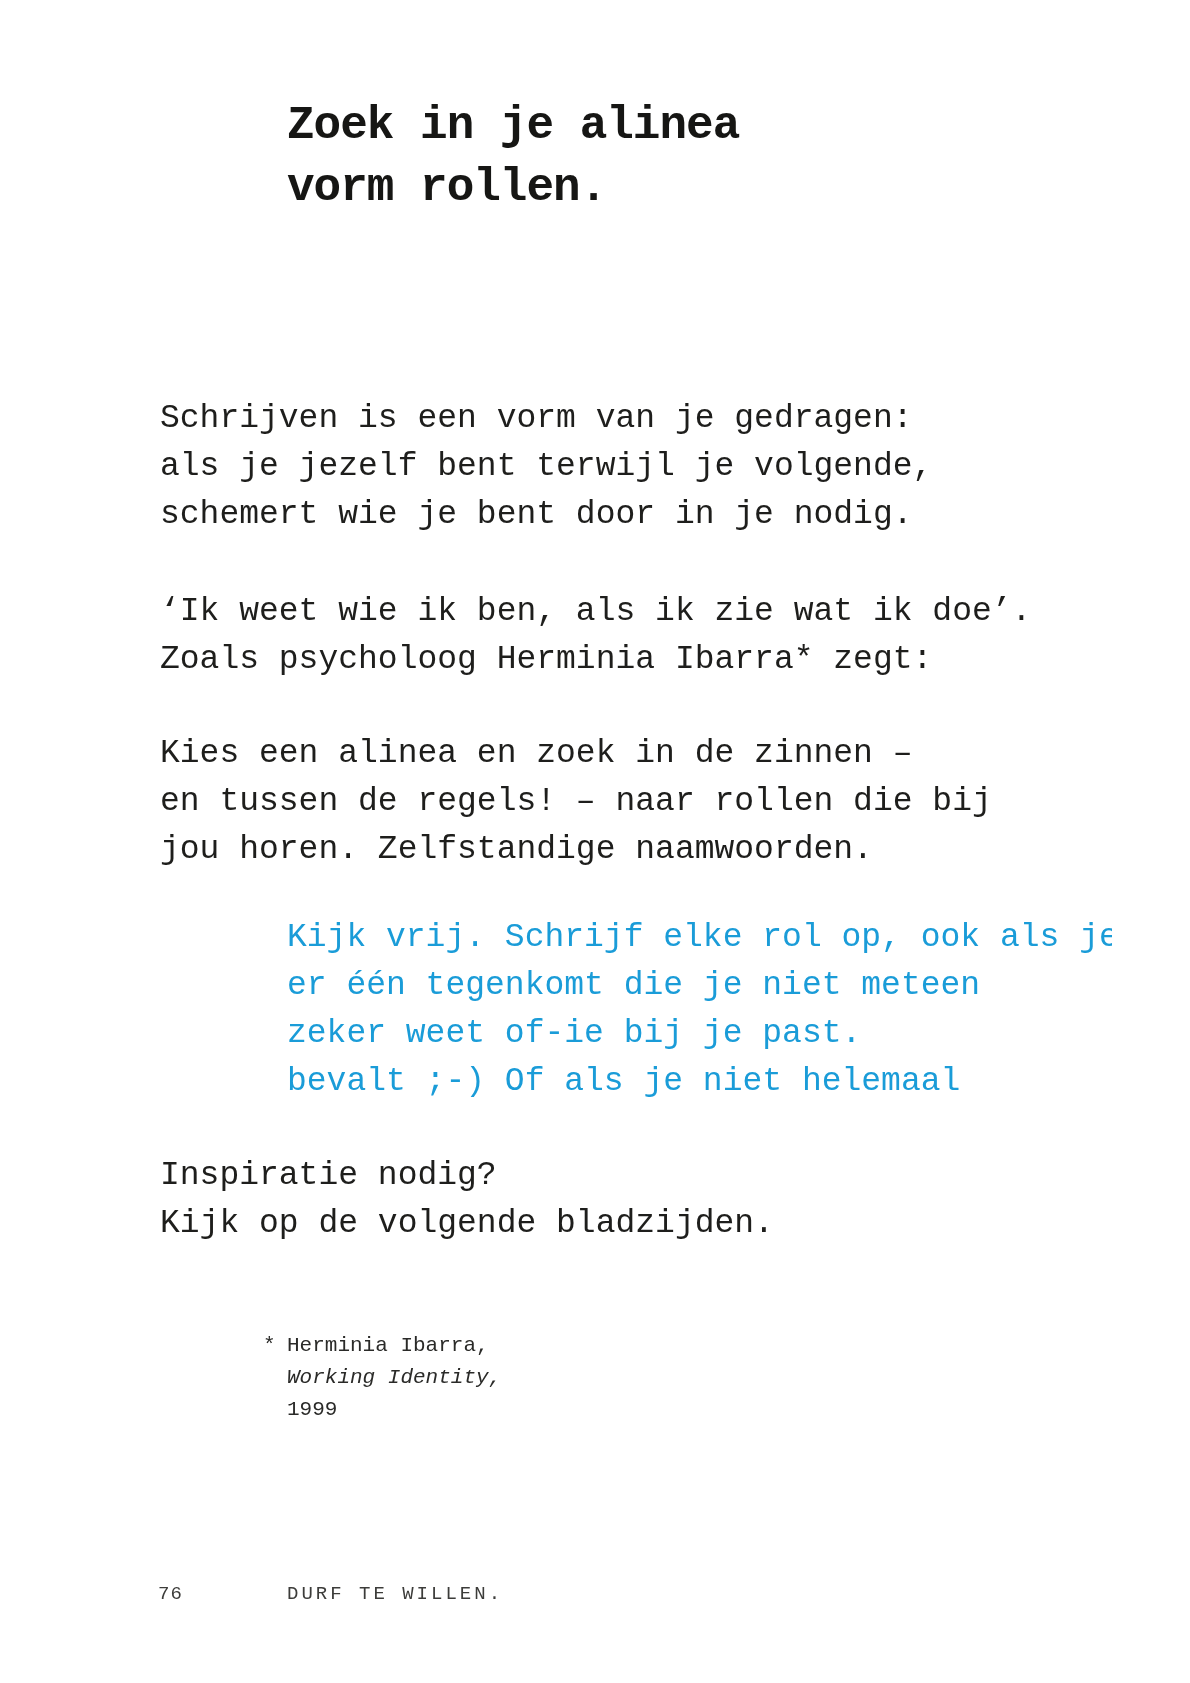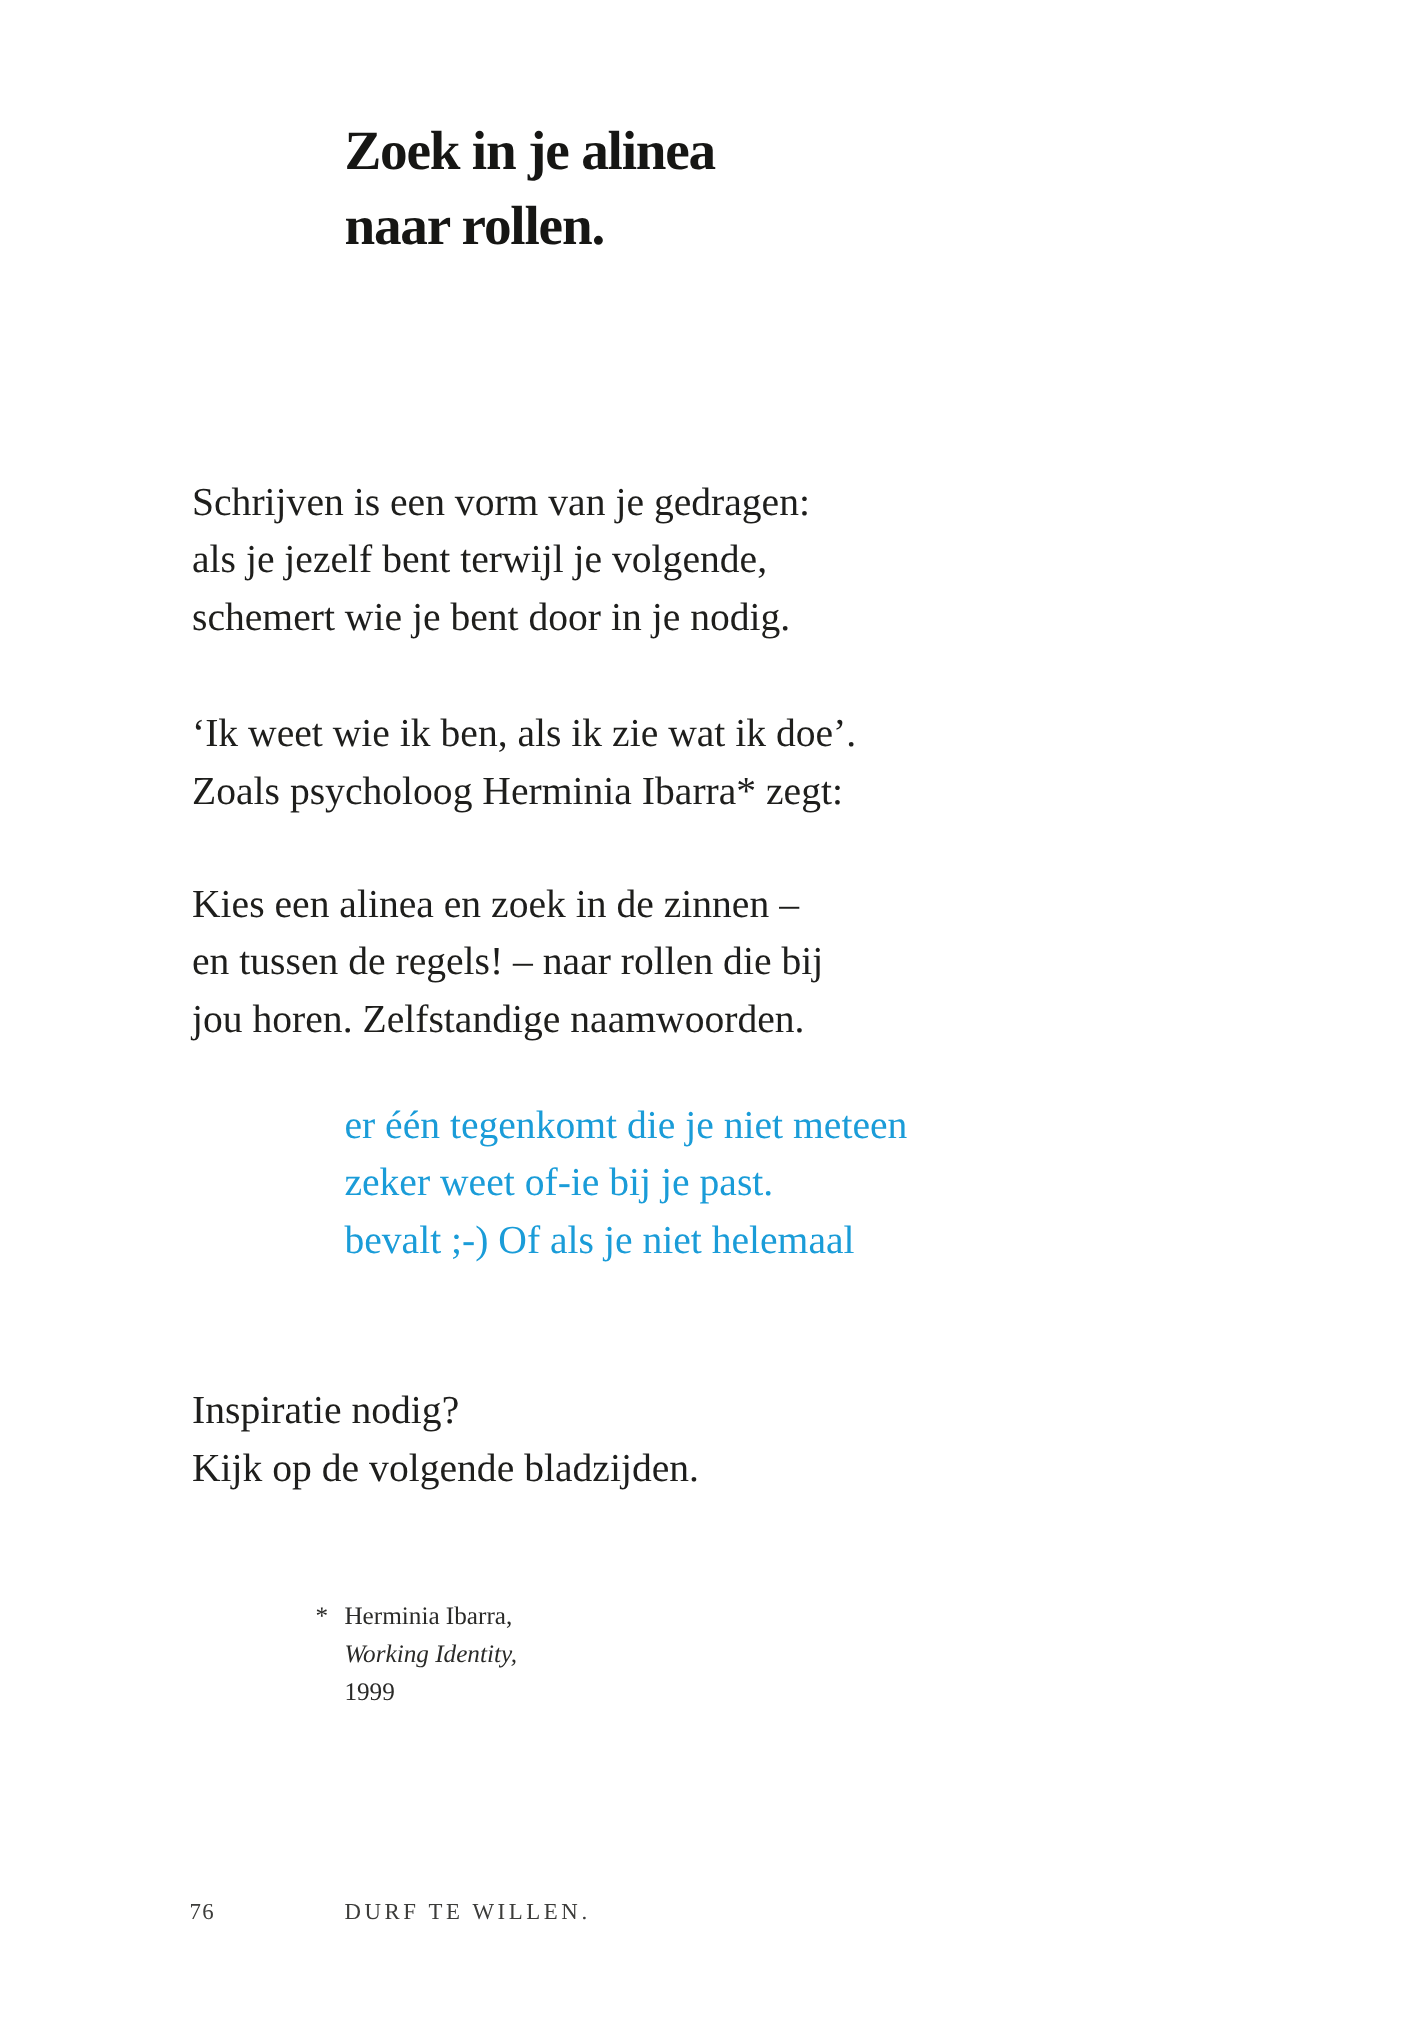--- a/index.html
+++ b/index.html
@@ -5,21 +5,21 @@
   html, body {
     margin: 0;
     padding: 0;
     background: #ffffff;
   }
   .page {
     position: relative;
     width: 1112px;
     height: 1683px;
     background: #ffffff;
-    font-family: Liberation Serif, serif;
+    font-family: Liberation Mono, monospace;
     color: #1e1e1c;
     overflow: hidden;
   }
   .title {
     position: absolute;
     left: 287px;
     top: 95px;
     margin: 0;
     font-size: 46px;
     font-weight: 700;
@@ -82,41 +82,42 @@
     letter-spacing: 3px;
   }
 </style>
 </head>
 <body>
 
 <div class="page">
 
   <h1 class="title">
     <span class="tl">Zoek in je alinea</span>
-    <span class="tl">naar rollen.</span>
+    <span class="tl">vorm rollen.</span>
   </h1>
 
   <div class="para p1">
       <div class="line">Schrijven is een vorm van je gedragen:</div>
       <div class="line">als je jezelf bent terwijl je volgende,</div>
       <div class="line">schemert wie je bent door in je nodig.</div>
     </div>
 
   <div class="para p2">
       <div class="line">‘Ik weet wie ik ben, als ik zie wat ik doe’.</div>
       <div class="line">Zoals psycholoog Herminia Ibarra* zegt:</div>
     </div>
 
   <div class="para p3">
       <div class="line">Kies een alinea en zoek in de zinnen –</div>
       <div class="line">en tussen de regels! – naar rollen die bij</div>
       <div class="line">jou horen. Zelfstandige naamwoorden.</div>
     </div>
 
   <div class="para p-tip">
+      <div class="line">Kijk vrij. Schrijf elke rol op, ook als je</div>
       <div class="line">er één tegenkomt die je niet meteen</div>
       <div class="line">zeker weet of-ie bij je past.</div>
       <div class="line">bevalt ;-) Of als je niet helemaal</div>
     </div>
 
   <div class="para p4">
       <div class="line">Inspiratie nodig?</div>
       <div class="line">Kijk op de volgende bladzijden.</div>
     </div>
 

